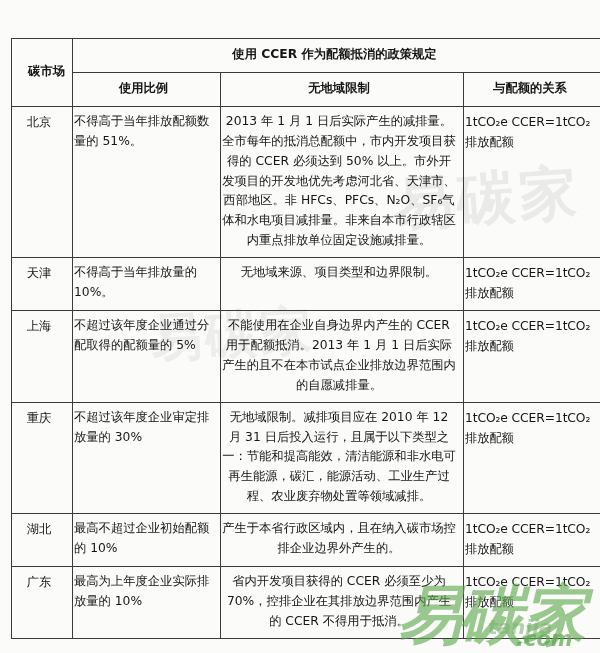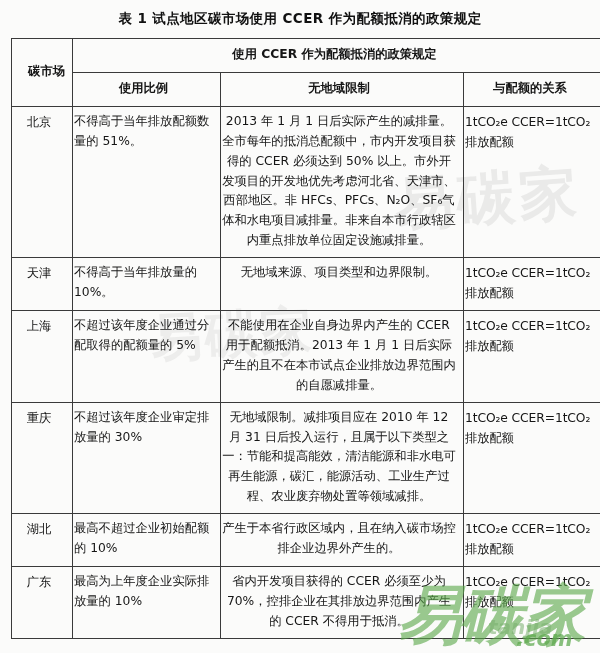--- a/index.html
+++ b/index.html
@@ -115,21 +115,20 @@
   td.c-market { padding-top: 6px; vertical-align: top; }
 </style>
 </head>
 <body>
 
 <div id="page">
 
   <div class="wm wm-grey">易碳家</div>
   <div class="wm wm-grey2">易碳家</div>
 
-  <div id="title">表 1    试点地区碳市场使用 CCER 作为配额抵消的政策规定</div>
 
   <div id="tbl-wrap">
     <table>
       <colgroup>
         <col class="c-market">
           <col class="c-ratio">
           <col class="c-limit">
           <col class="c-rel">
       </colgroup>
       <thead>

